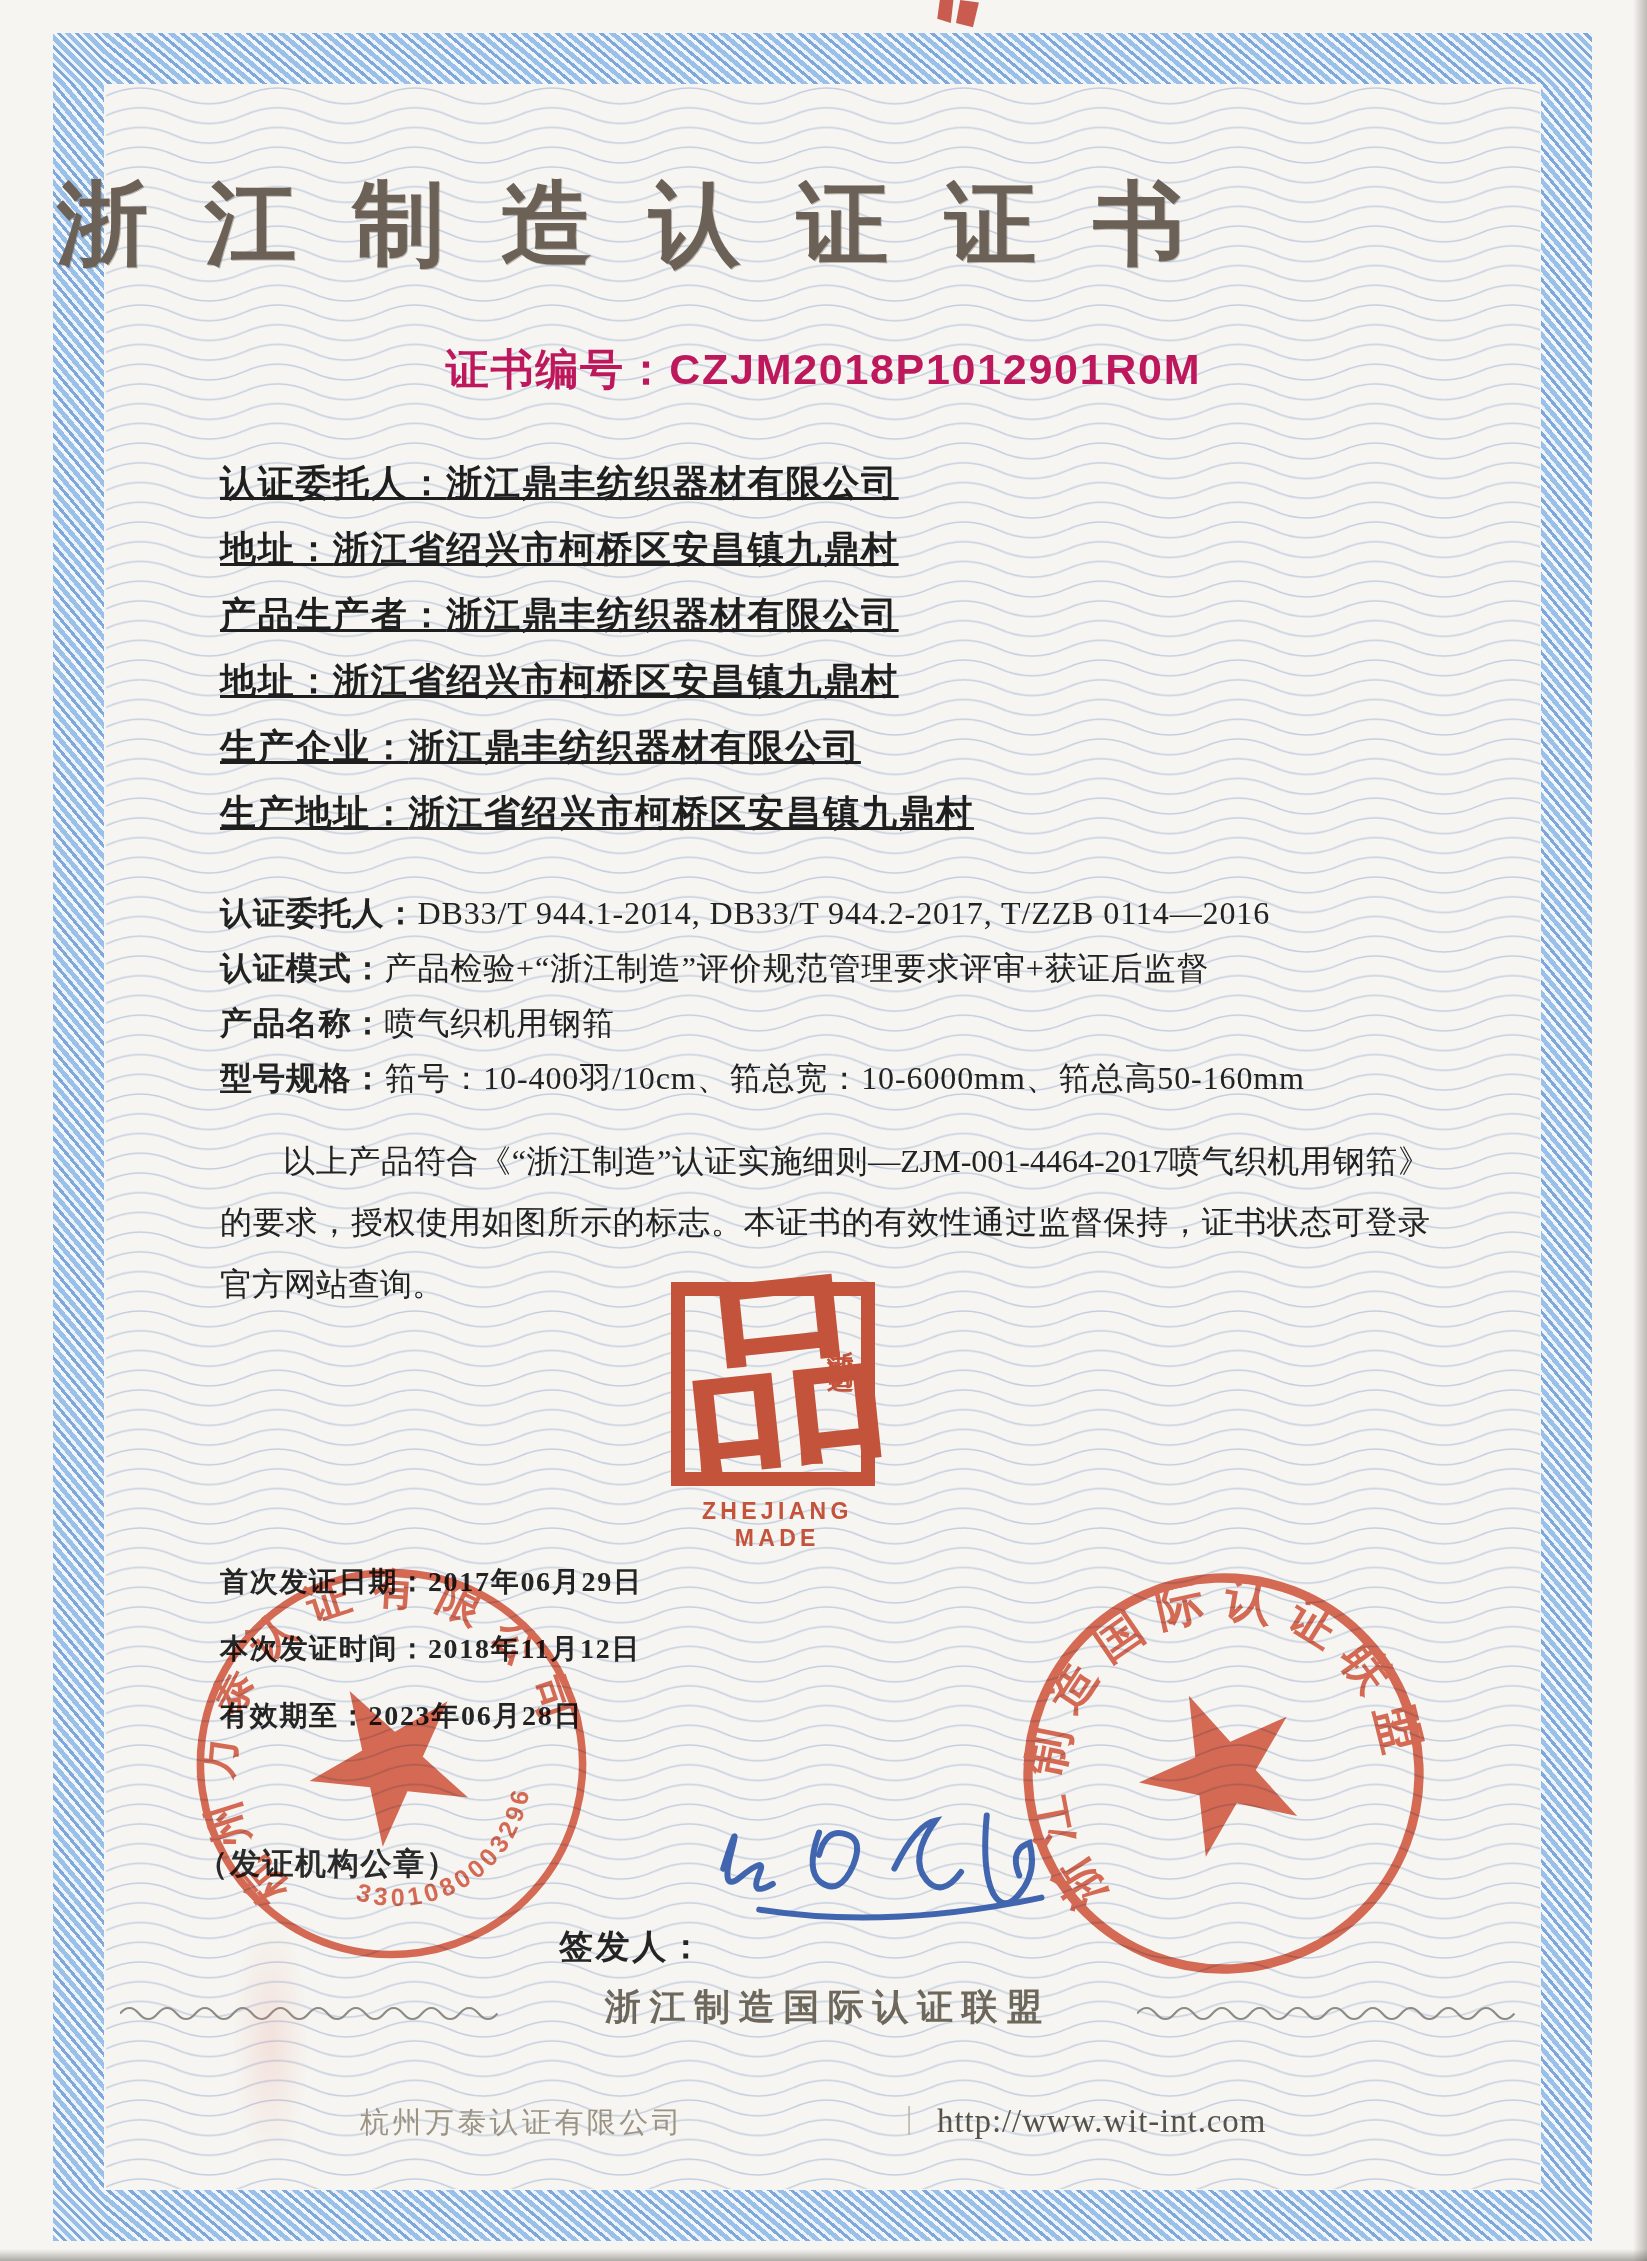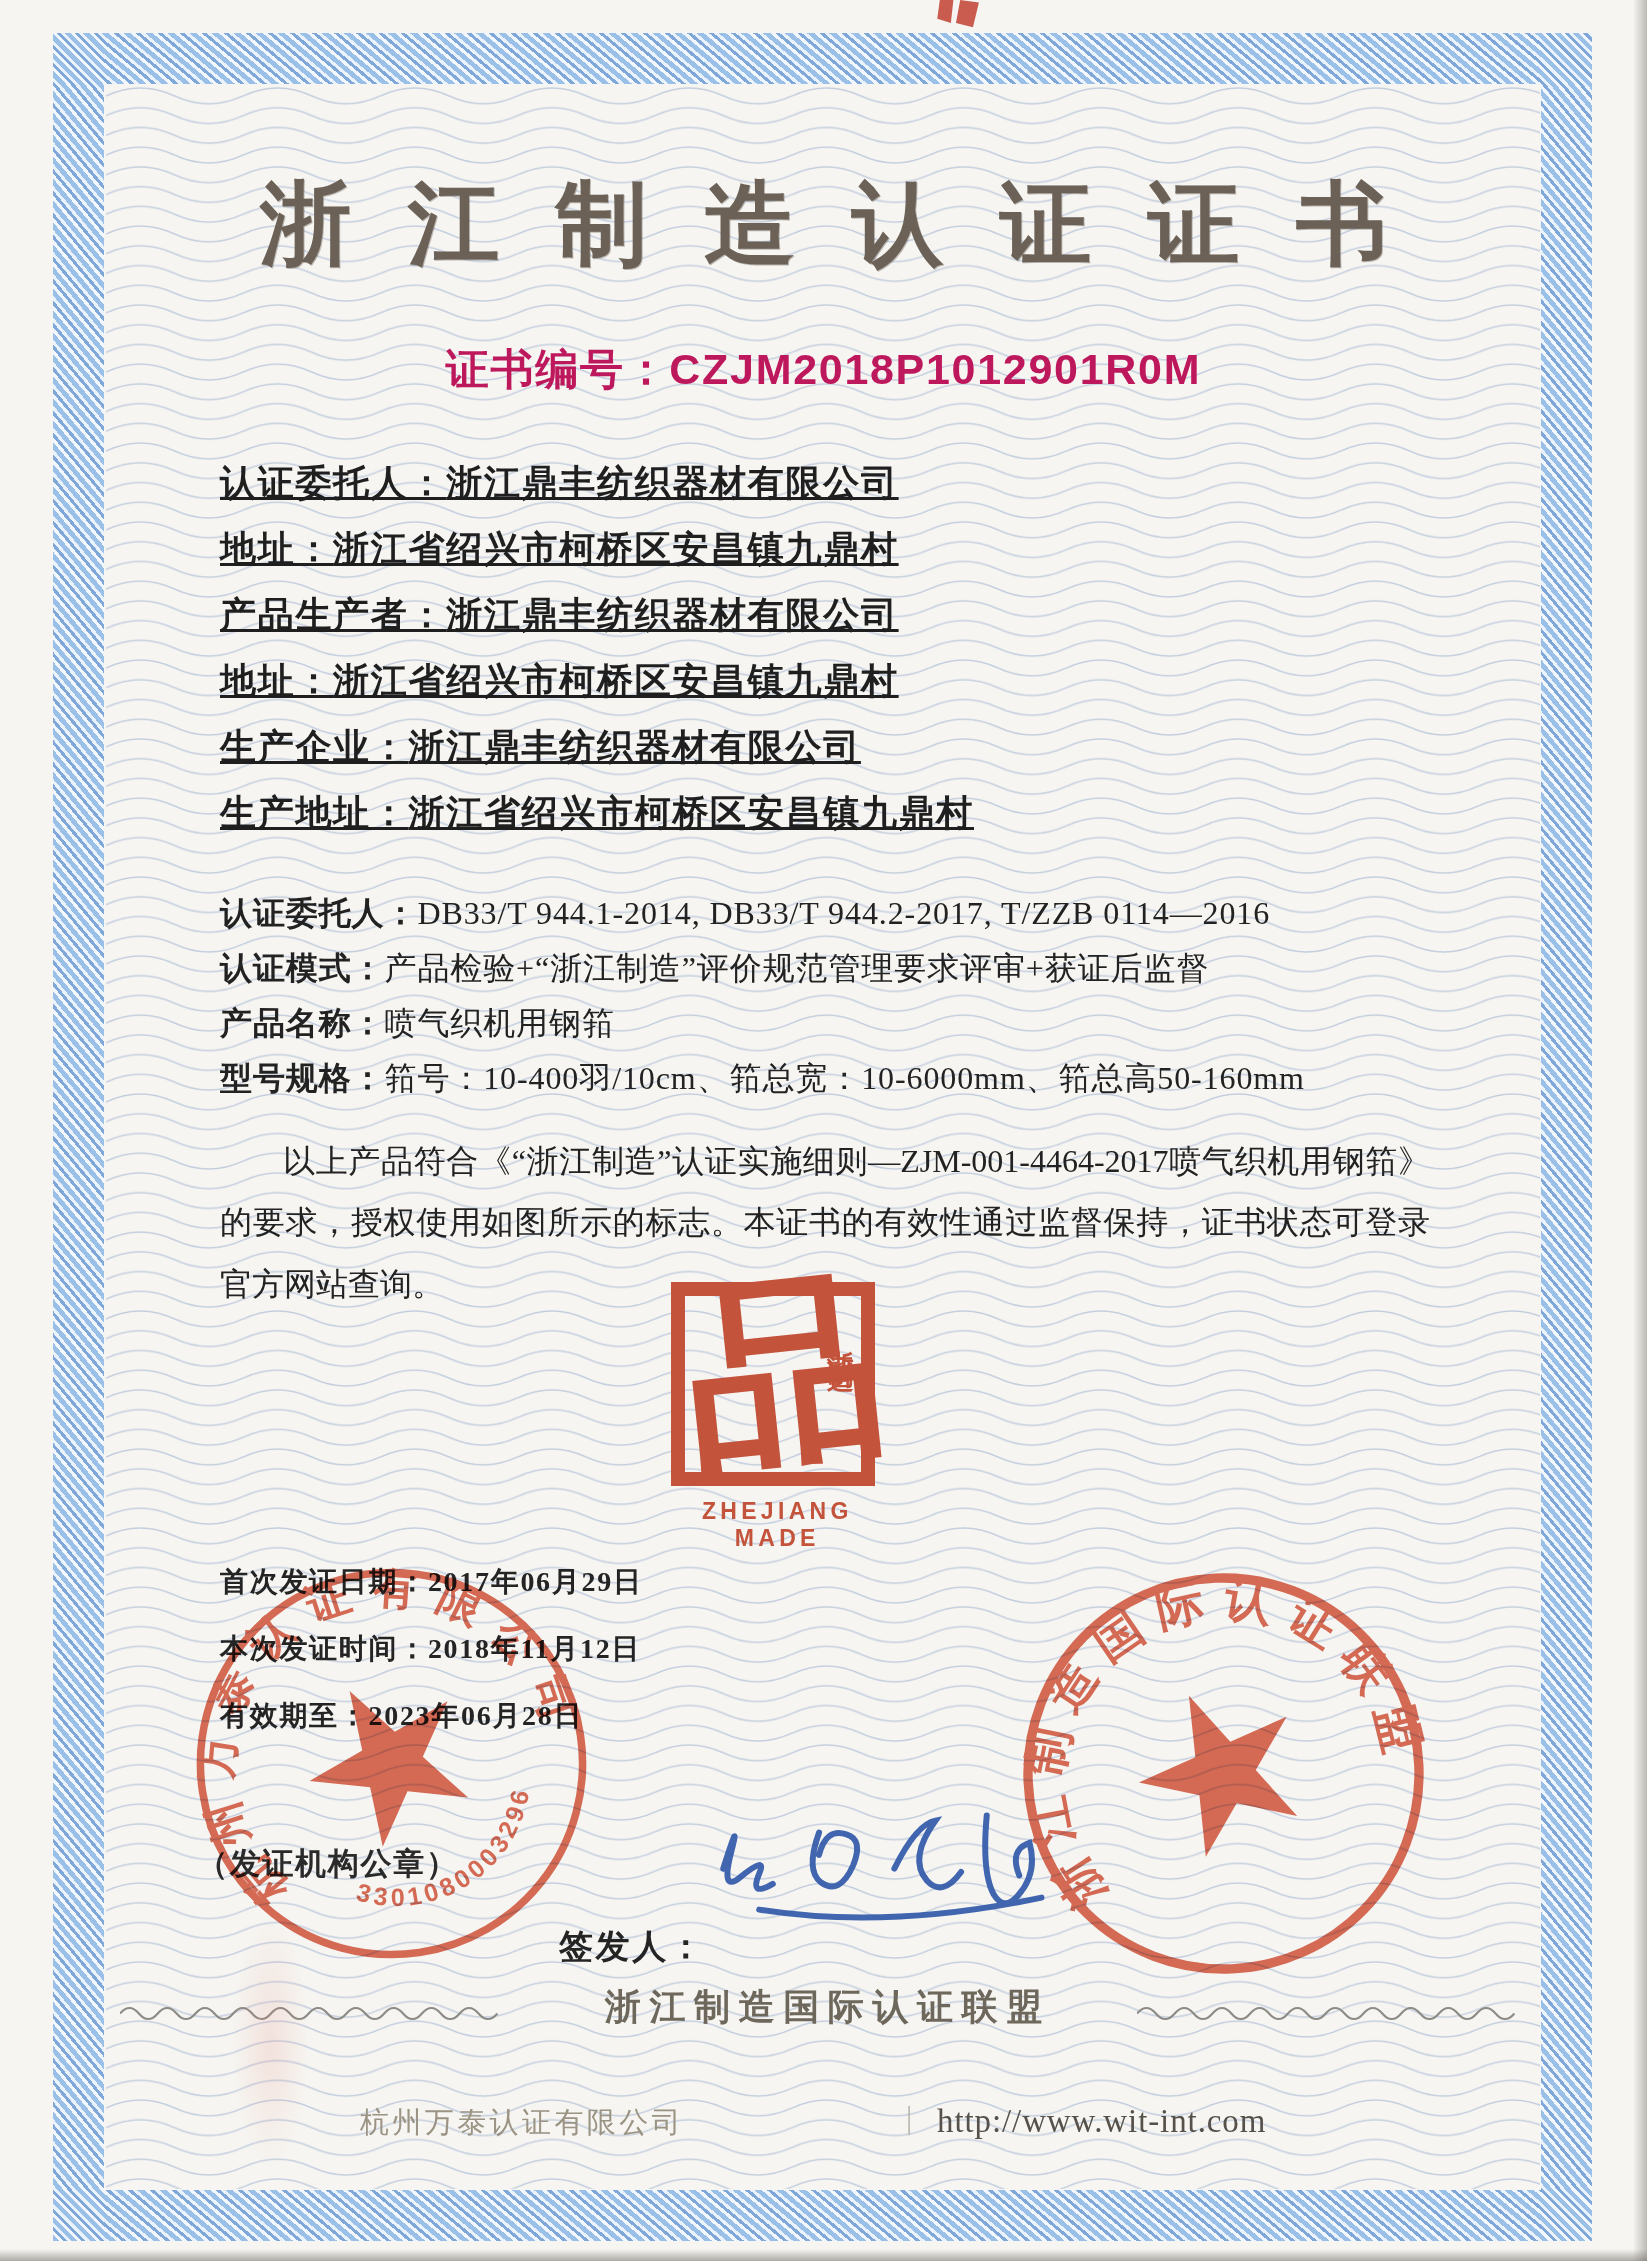--- a/index.html
+++ b/index.html
@@ -9,21 +9,21 @@
   .abs { position:absolute; }
 
   
   .waves { left:106px; top:86px; width:1434px; height:2103px; opacity:.85; }
 
   
   .lace { left:53px; top:33px; width:1539px; height:2208px;
           border:51px solid transparent;
           border-image: repeating-linear-gradient(45deg,#9bc0e8 0 5.1px,#f2f7fd 5.1px 8.6px,#7fa8d8 8.6px 12px,#eaf2fb 12px 15.4px) 60; }
 
-  .title { left:0; top:163px; width:100%; text-align:center;
+  .title { left:0; top:163px; width:100%; text-align:left;
            font-size:91px; font-weight:700; color:#6b6156;
            letter-spacing:57px; padding-left:57px;
            text-shadow:0.9px 0.9px 0 rgba(80,70,60,.35); }
 
   .certline { left:0; top:341px; width:100%; text-align:center;
               font-family:"Liberation Sans","DejaVu Sans",sans-serif;
               font-weight:700; font-size:43px; color:#be185d; letter-spacing:1.7px; }
 
   .field { font-size:36px; font-weight:700; color:#1f1f1f; letter-spacing:1.7px; white-space:nowrap;text-decoration:underline; }
   .spec  { font-size:32px; color:#222; letter-spacing:0.9px; white-space:nowrap; }

